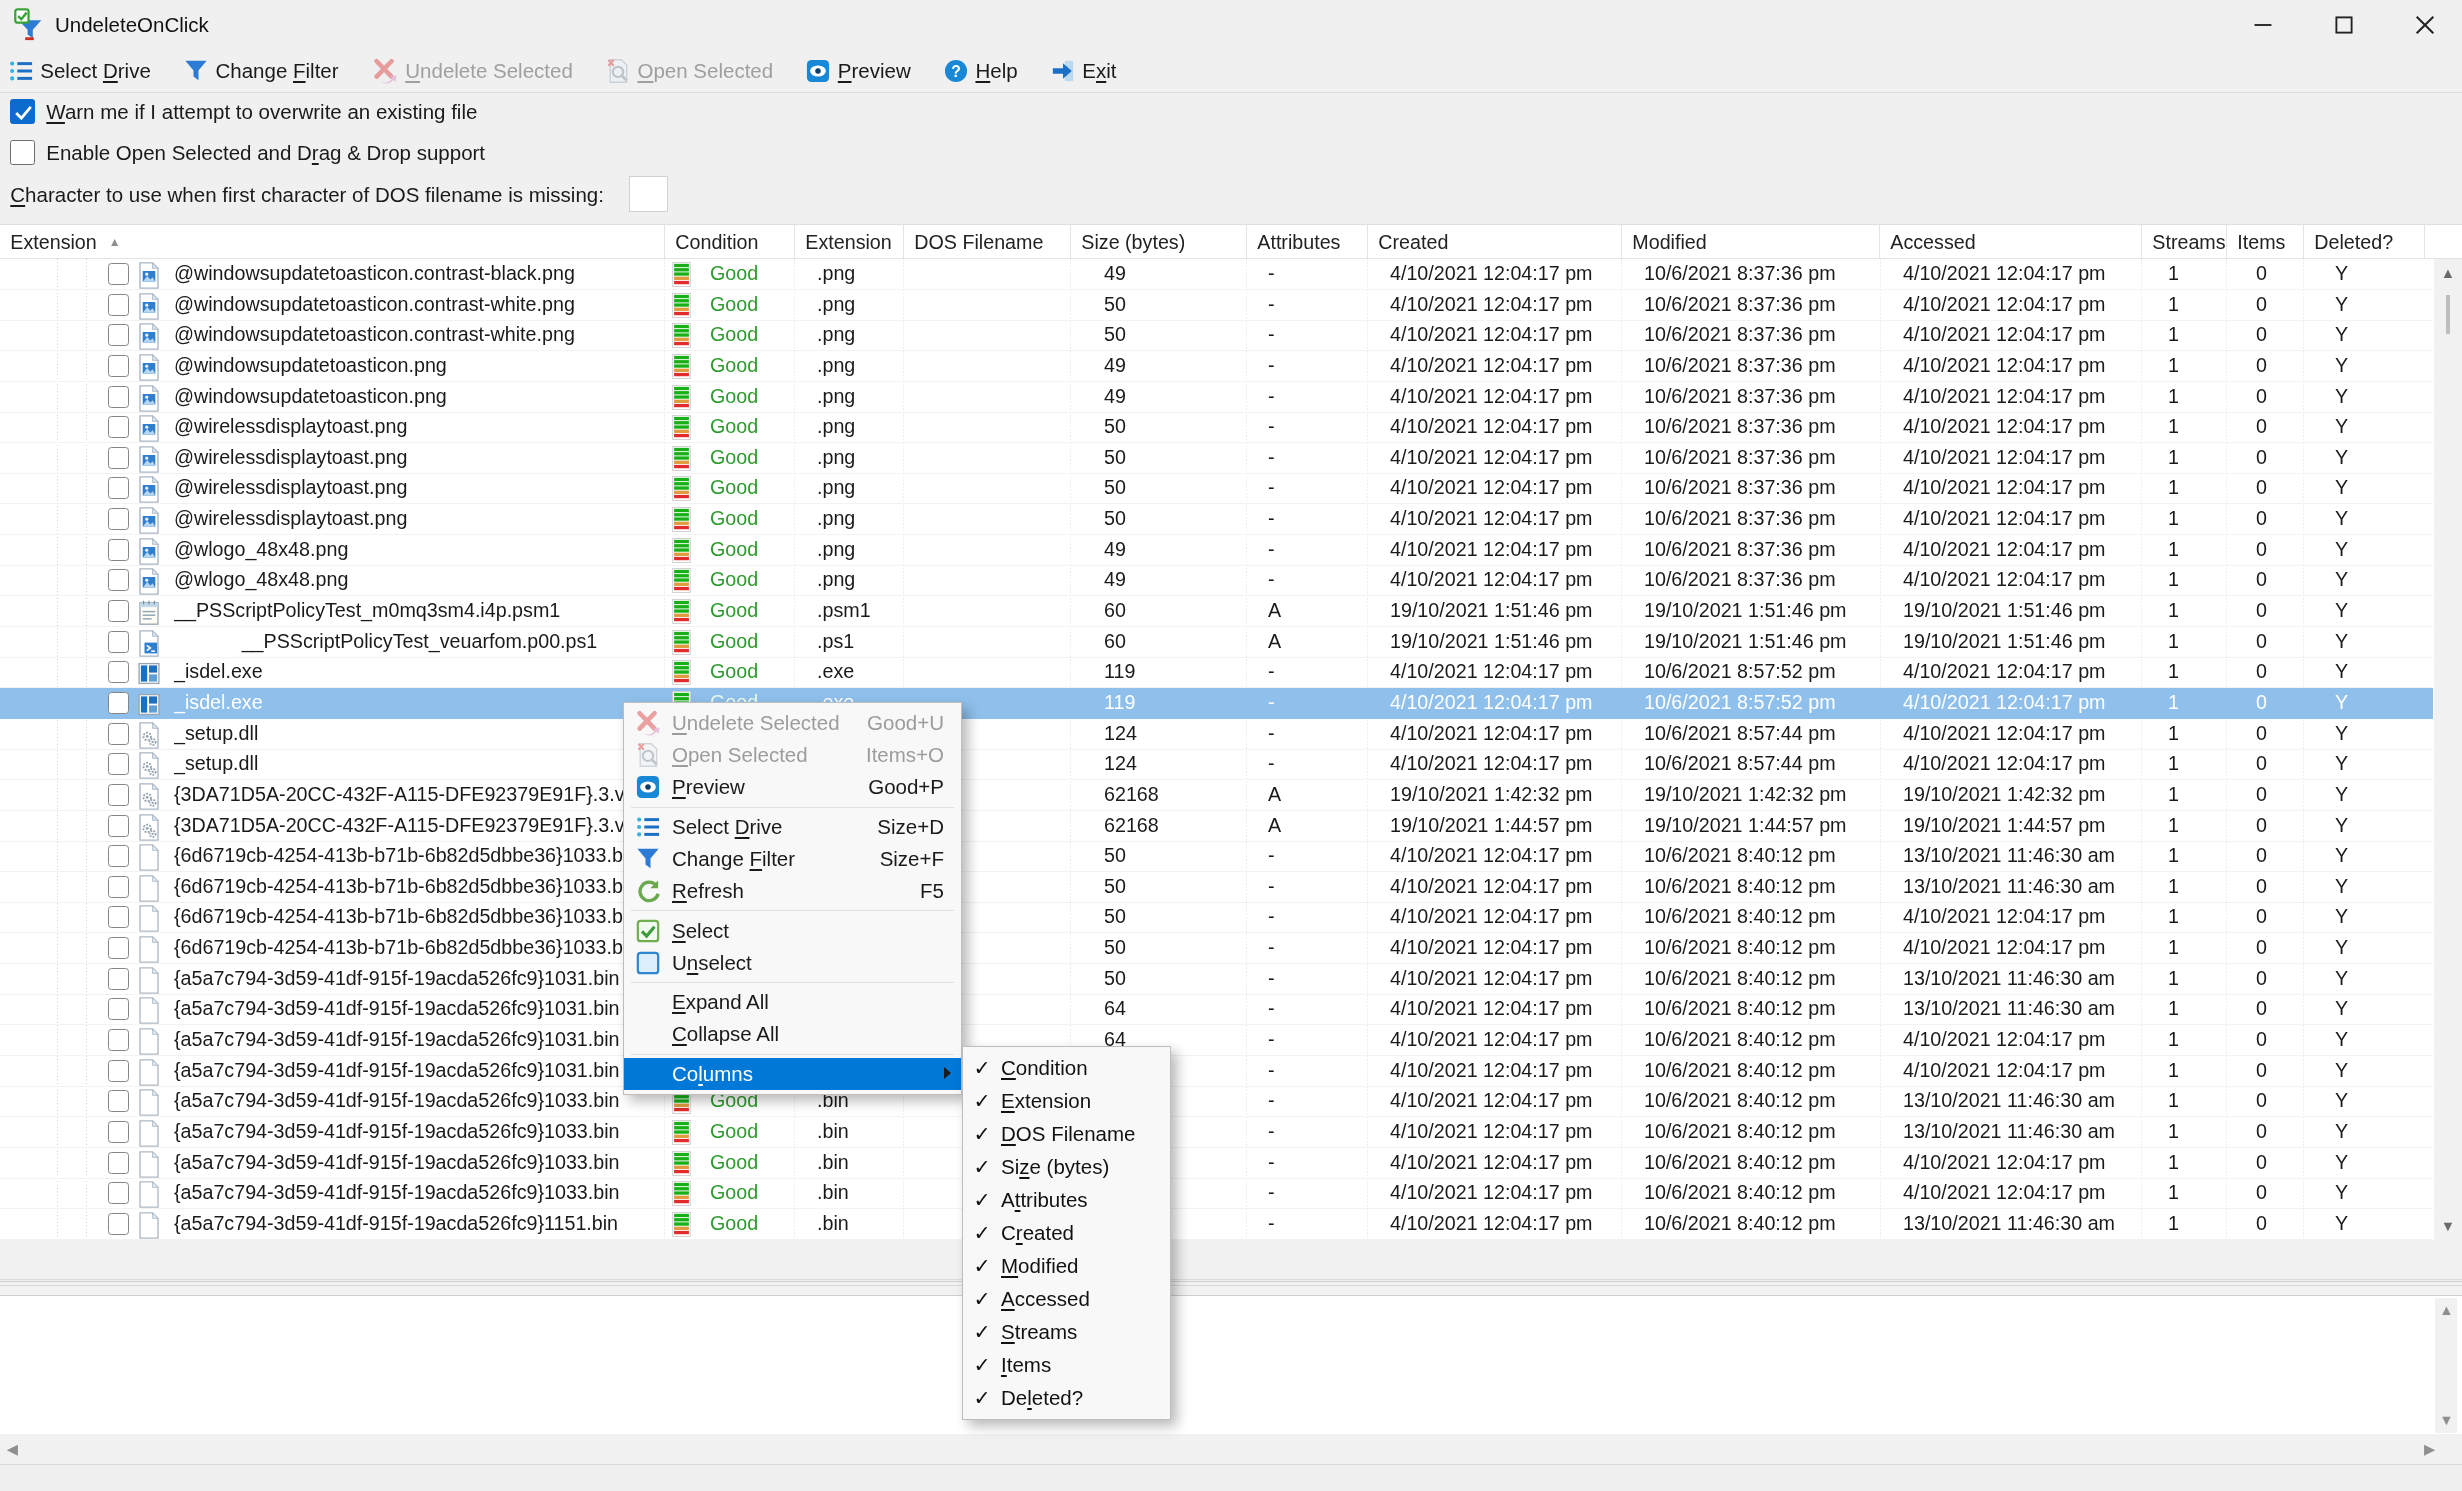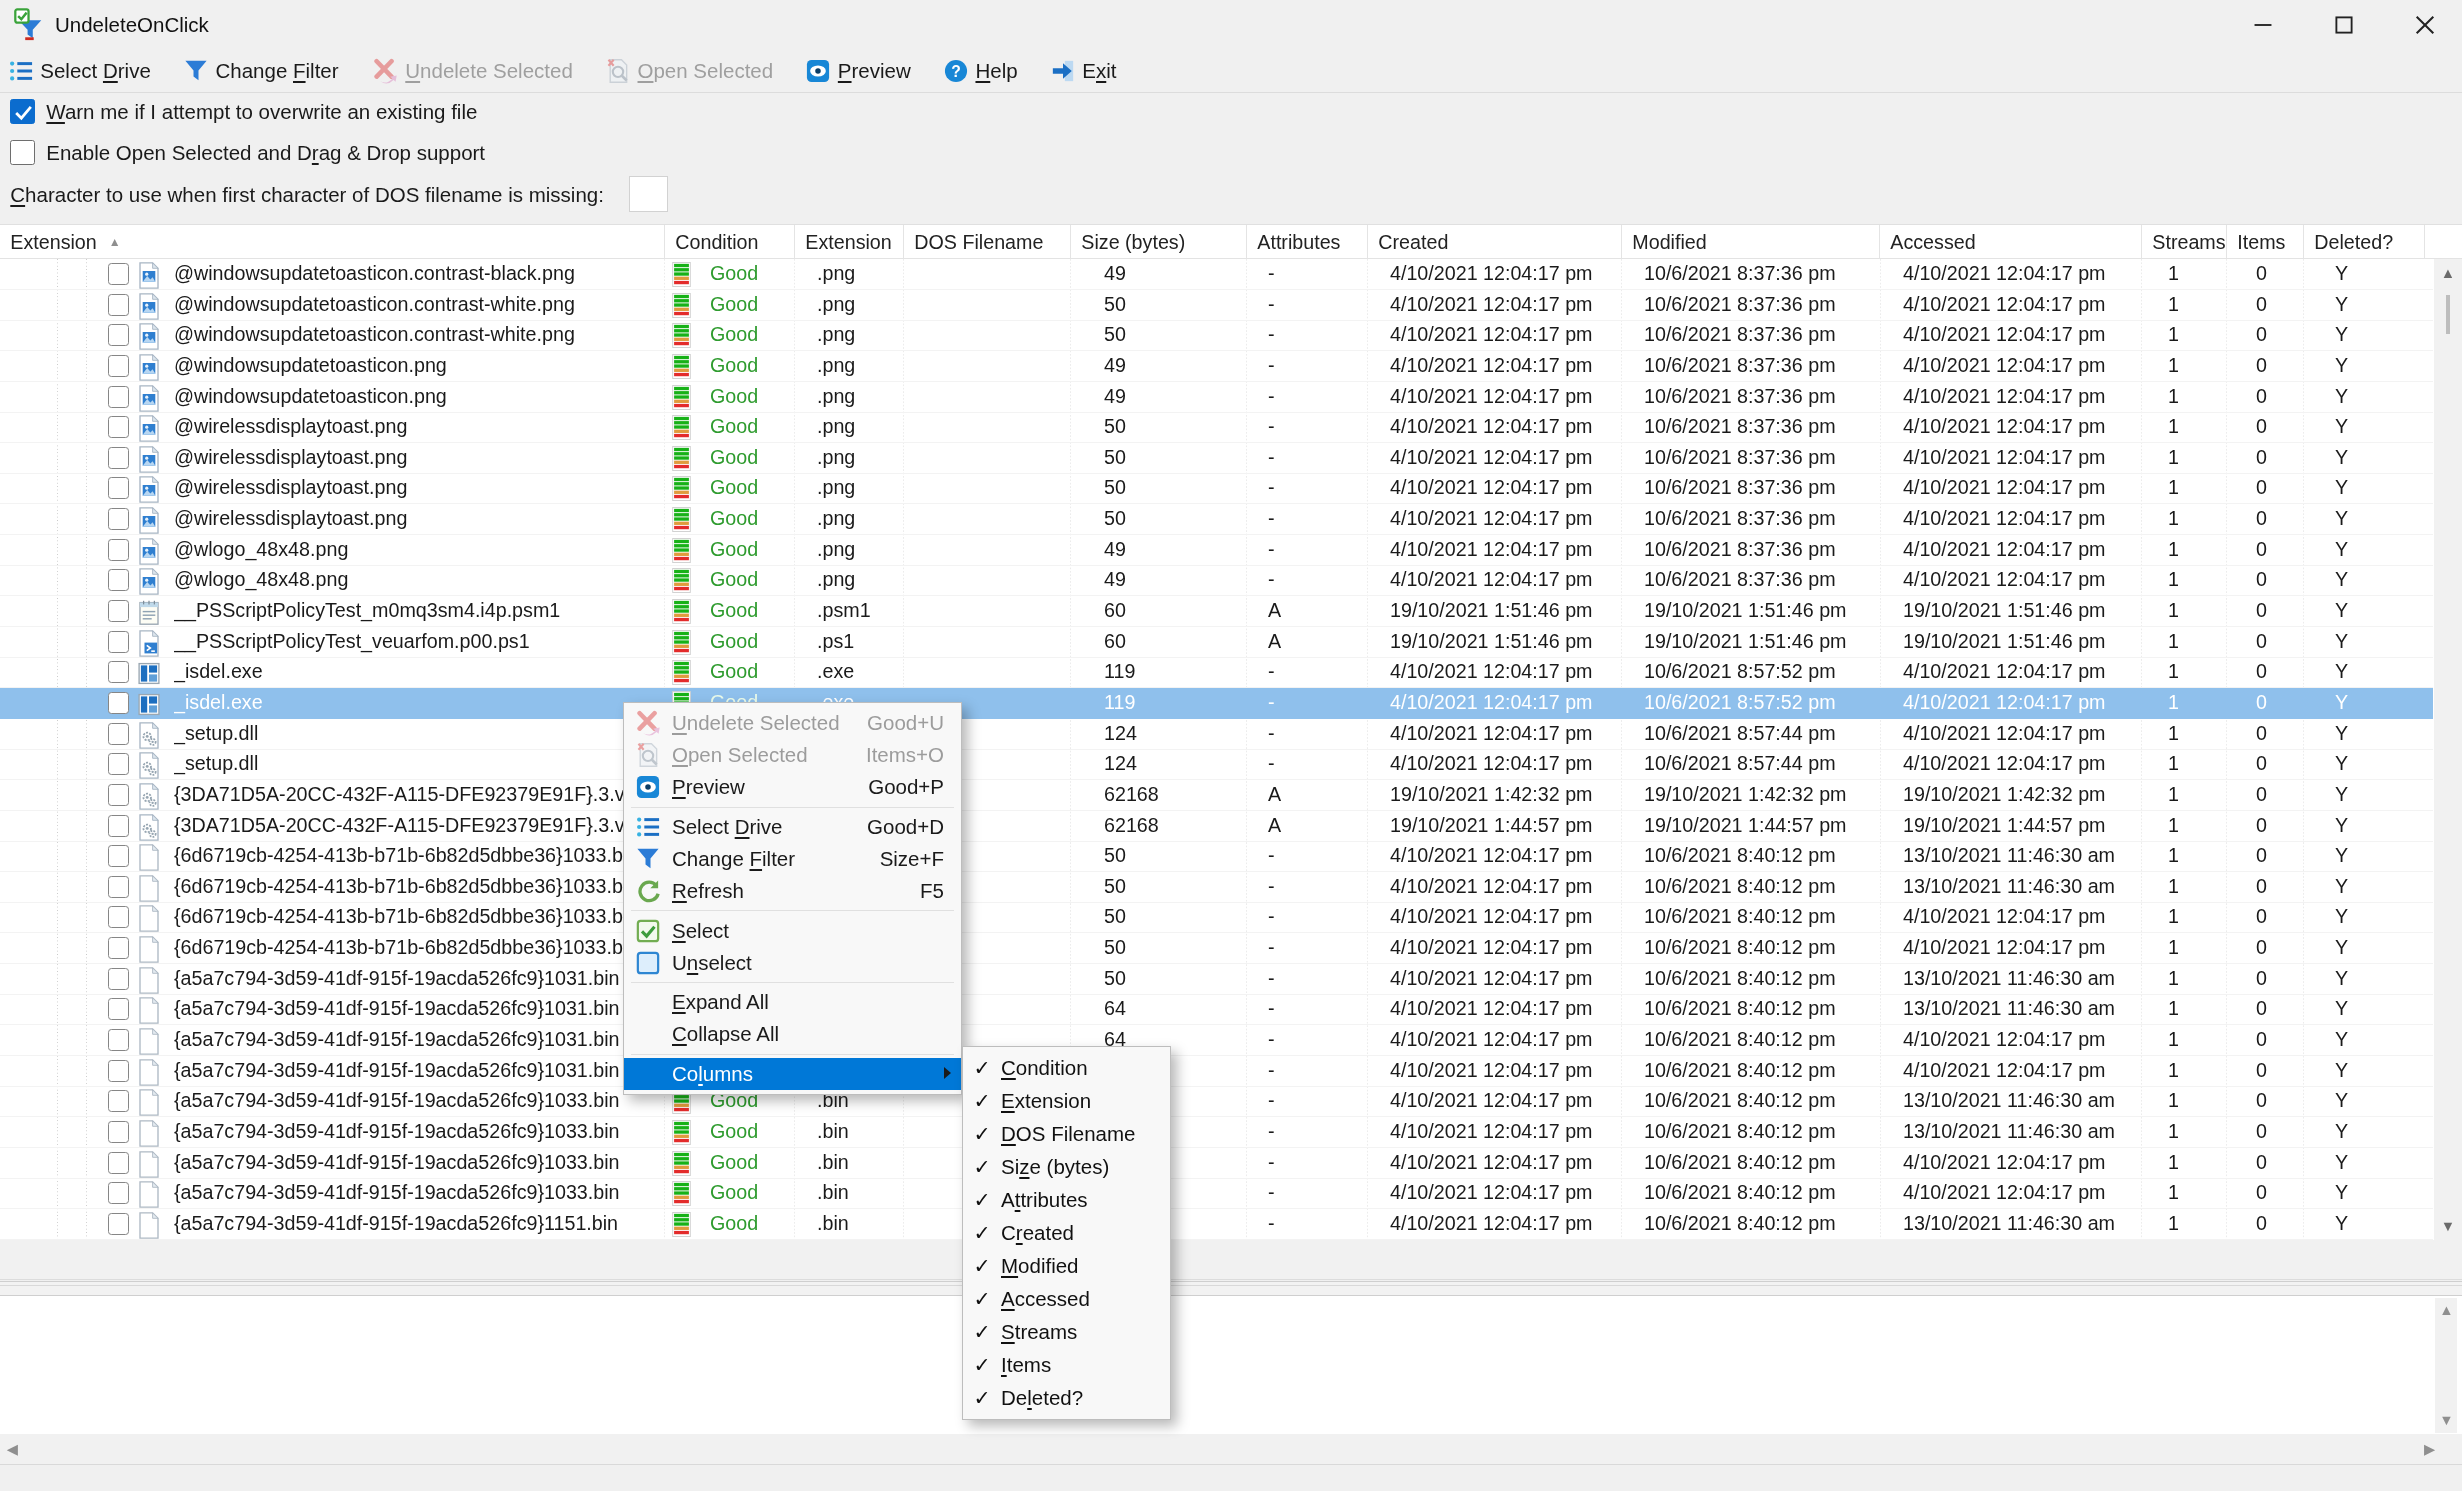--- a/index.html
+++ b/index.html
@@ -626,21 +626,21 @@
       <div class="row" style="top: 368px;">
         <div class="rowconn"></div>
         <div class="rcb"></div>
         <span class="icon ficon"><svg width="24" height="27" viewBox="0 0 26 30">
             <path d="M3 1h14l6 6v22H3z" fill="#fff" stroke="#a8b6c4" stroke-width="1.5"></path>
             <path d="M17 1l6 6h-6z" fill="#dde6ee" stroke="#a8b6c4" stroke-width="1"></path>
             <rect x="8" y="14" width="14" height="12" fill="#2f7fd0"></rect>
             <path d="M10.5 17l4 3-4 3" stroke="#fff" stroke-width="1.8" fill="none"></path>
             <line x1="15.5" y1="23.5" x2="19.5" y2="23.5" stroke="#fff" stroke-width="1.8"></line>
           </svg></span>
-        <div class="fname" style="width: 491px;">__PSScriptPolicyTest_veuarfom.p00.ps1</div>
+        <div class="fname" style="width: 491px; text-align: center;">__PSScriptPolicyTest_veuarfom.p00.ps1</div>
         <span class="icon cond-ic"><svg width="19" height="25" viewBox="0 0 20 27">
             <rect x="0.5" y="0.5" width="19" height="26" fill="#fff" stroke="#cfcfcf"></rect>
             <rect x="2" y="2" width="16" height="3.6" fill="#17b117"></rect>
             <rect x="2" y="6.6" width="16" height="3.6" fill="#17b117"></rect>
             <rect x="2" y="11.2" width="16" height="3.6" fill="#17b117"></rect>
             <rect x="2" y="15.8" width="16" height="3.6" fill="#e09b3d"></rect>
             <rect x="2" y="20.4" width="16" height="3.6" fill="#e32b2b"></rect>
           </svg></span>
         <div class="cell good" style="left: 710px; width: 82px;">Good</div>
         <div class="cell" style="left: 817px; width: 83px;">.ps1</div>
@@ -1273,21 +1273,21 @@
           <span class="icon"><svg width="24" height="24" viewBox="0 0 26 26">
               <circle cx="3.4" cy="5" r="2.3" fill="#37b2e2"></circle>
               <circle cx="3.4" cy="13" r="2.3" fill="#37b2e2"></circle>
               <circle cx="3.4" cy="21" r="2.3" fill="#37b2e2"></circle>
               <rect x="9" y="3.4" width="16" height="3.2" fill="#1b6fc4"></rect>
               <rect x="9" y="11.4" width="16" height="3.2" fill="#1b6fc4"></rect>
               <rect x="9" y="19.4" width="16" height="3.2" fill="#1b6fc4"></rect>
             </svg></span>
         </span>
         <span class="mlabel">Select <u>D</u>rive</span>
-        <span class="mshort">Good+D</span>
+        <span class="mshort">Size+D</span>
       </div>
       <div class="mitem">
         <span class="mic">
           <span class="icon"><svg width="24" height="24" viewBox="0 0 26 26">
               <path d="M1.5 2h23l-8.8 10.5V23l-5.4-4v-6.5z" fill="#2c7cd6"></path>
             </svg></span>
         </span>
         <span class="mlabel">Change <u>F</u>ilter</span>
         <span class="mshort">Size+F</span>
       </div>

